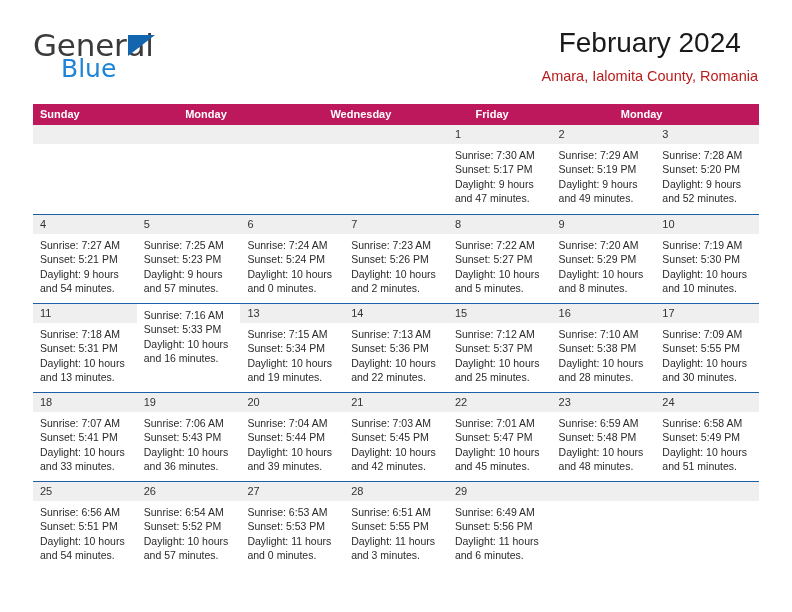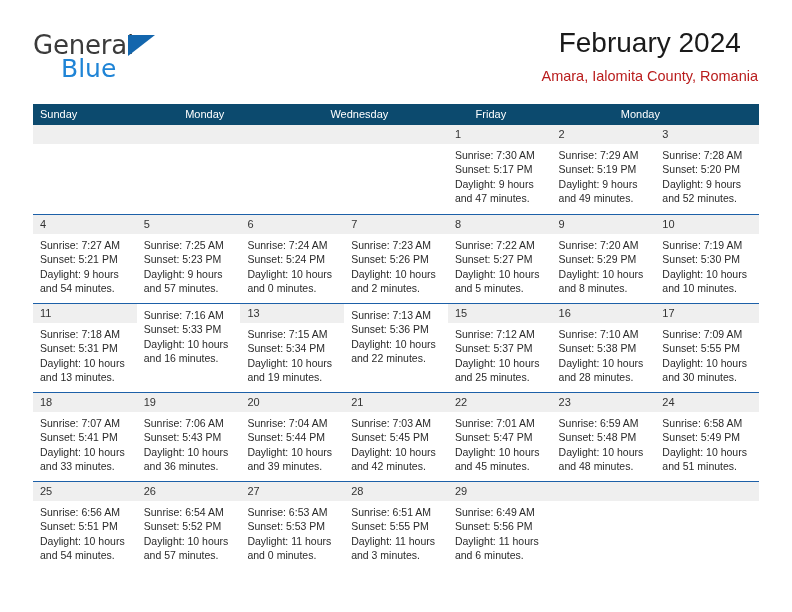--- a/index.html
+++ b/index.html
@@ -30,21 +30,21 @@
     height: 70px;
   }
   .brand {
     position: absolute;
     left: 0;
     top: 6px;
     width: 200px;
     height: 60px;
   }
   .brand-general {
-    font-size: 26px;
+    font-size: 31px;
     color: #3b3b3b;
     letter-spacing: -0.2px;
     line-height: 26px;
     font-family: "DejaVu Sans", sans-serif;
     font-weight: 400;
     display: block;
     height: 26px;
   }
   .brand-flag {
     position: absolute;
@@ -91,22 +91,23 @@
   
   .calendar {
     position: absolute;
     left: 33px;
     top: 104px;
     width: 726px;
   }
   .dow-row {
     display: flex;
     width: 100%;
-    background: #0c4a6e;
+    background: #be185d;
     height: 21px;
+    font-weight: bold;
   }
   .dow-cell {
     flex: 1 1 0;
     color: #ffffff;
     font-size: 11px;
     line-height: 21px;
     padding-left: 7px;
     box-sizing: border-box;
     white-space: nowrap;
     overflow: hidden;
@@ -307,20 +308,21 @@
           <div class="day-cell">
             <div class="day-number">13</div>
             <div class="day-info">
               <div>Sunrise: 7:15 AM</div>
               <div>Sunset: 5:34 PM</div>
               <div>Daylight: 10 hours</div>
               <div>and 19 minutes.</div>
             </div>
           </div>
           <div class="day-cell">
+            <div class="day-number">14</div>
             <div class="day-info">
               <div>Sunrise: 7:13 AM</div>
               <div>Sunset: 5:36 PM</div>
               <div>Daylight: 10 hours</div>
               <div>and 22 minutes.</div>
             </div>
           </div>
           <div class="day-cell">
             <div class="day-number">15</div>
             <div class="day-info">

